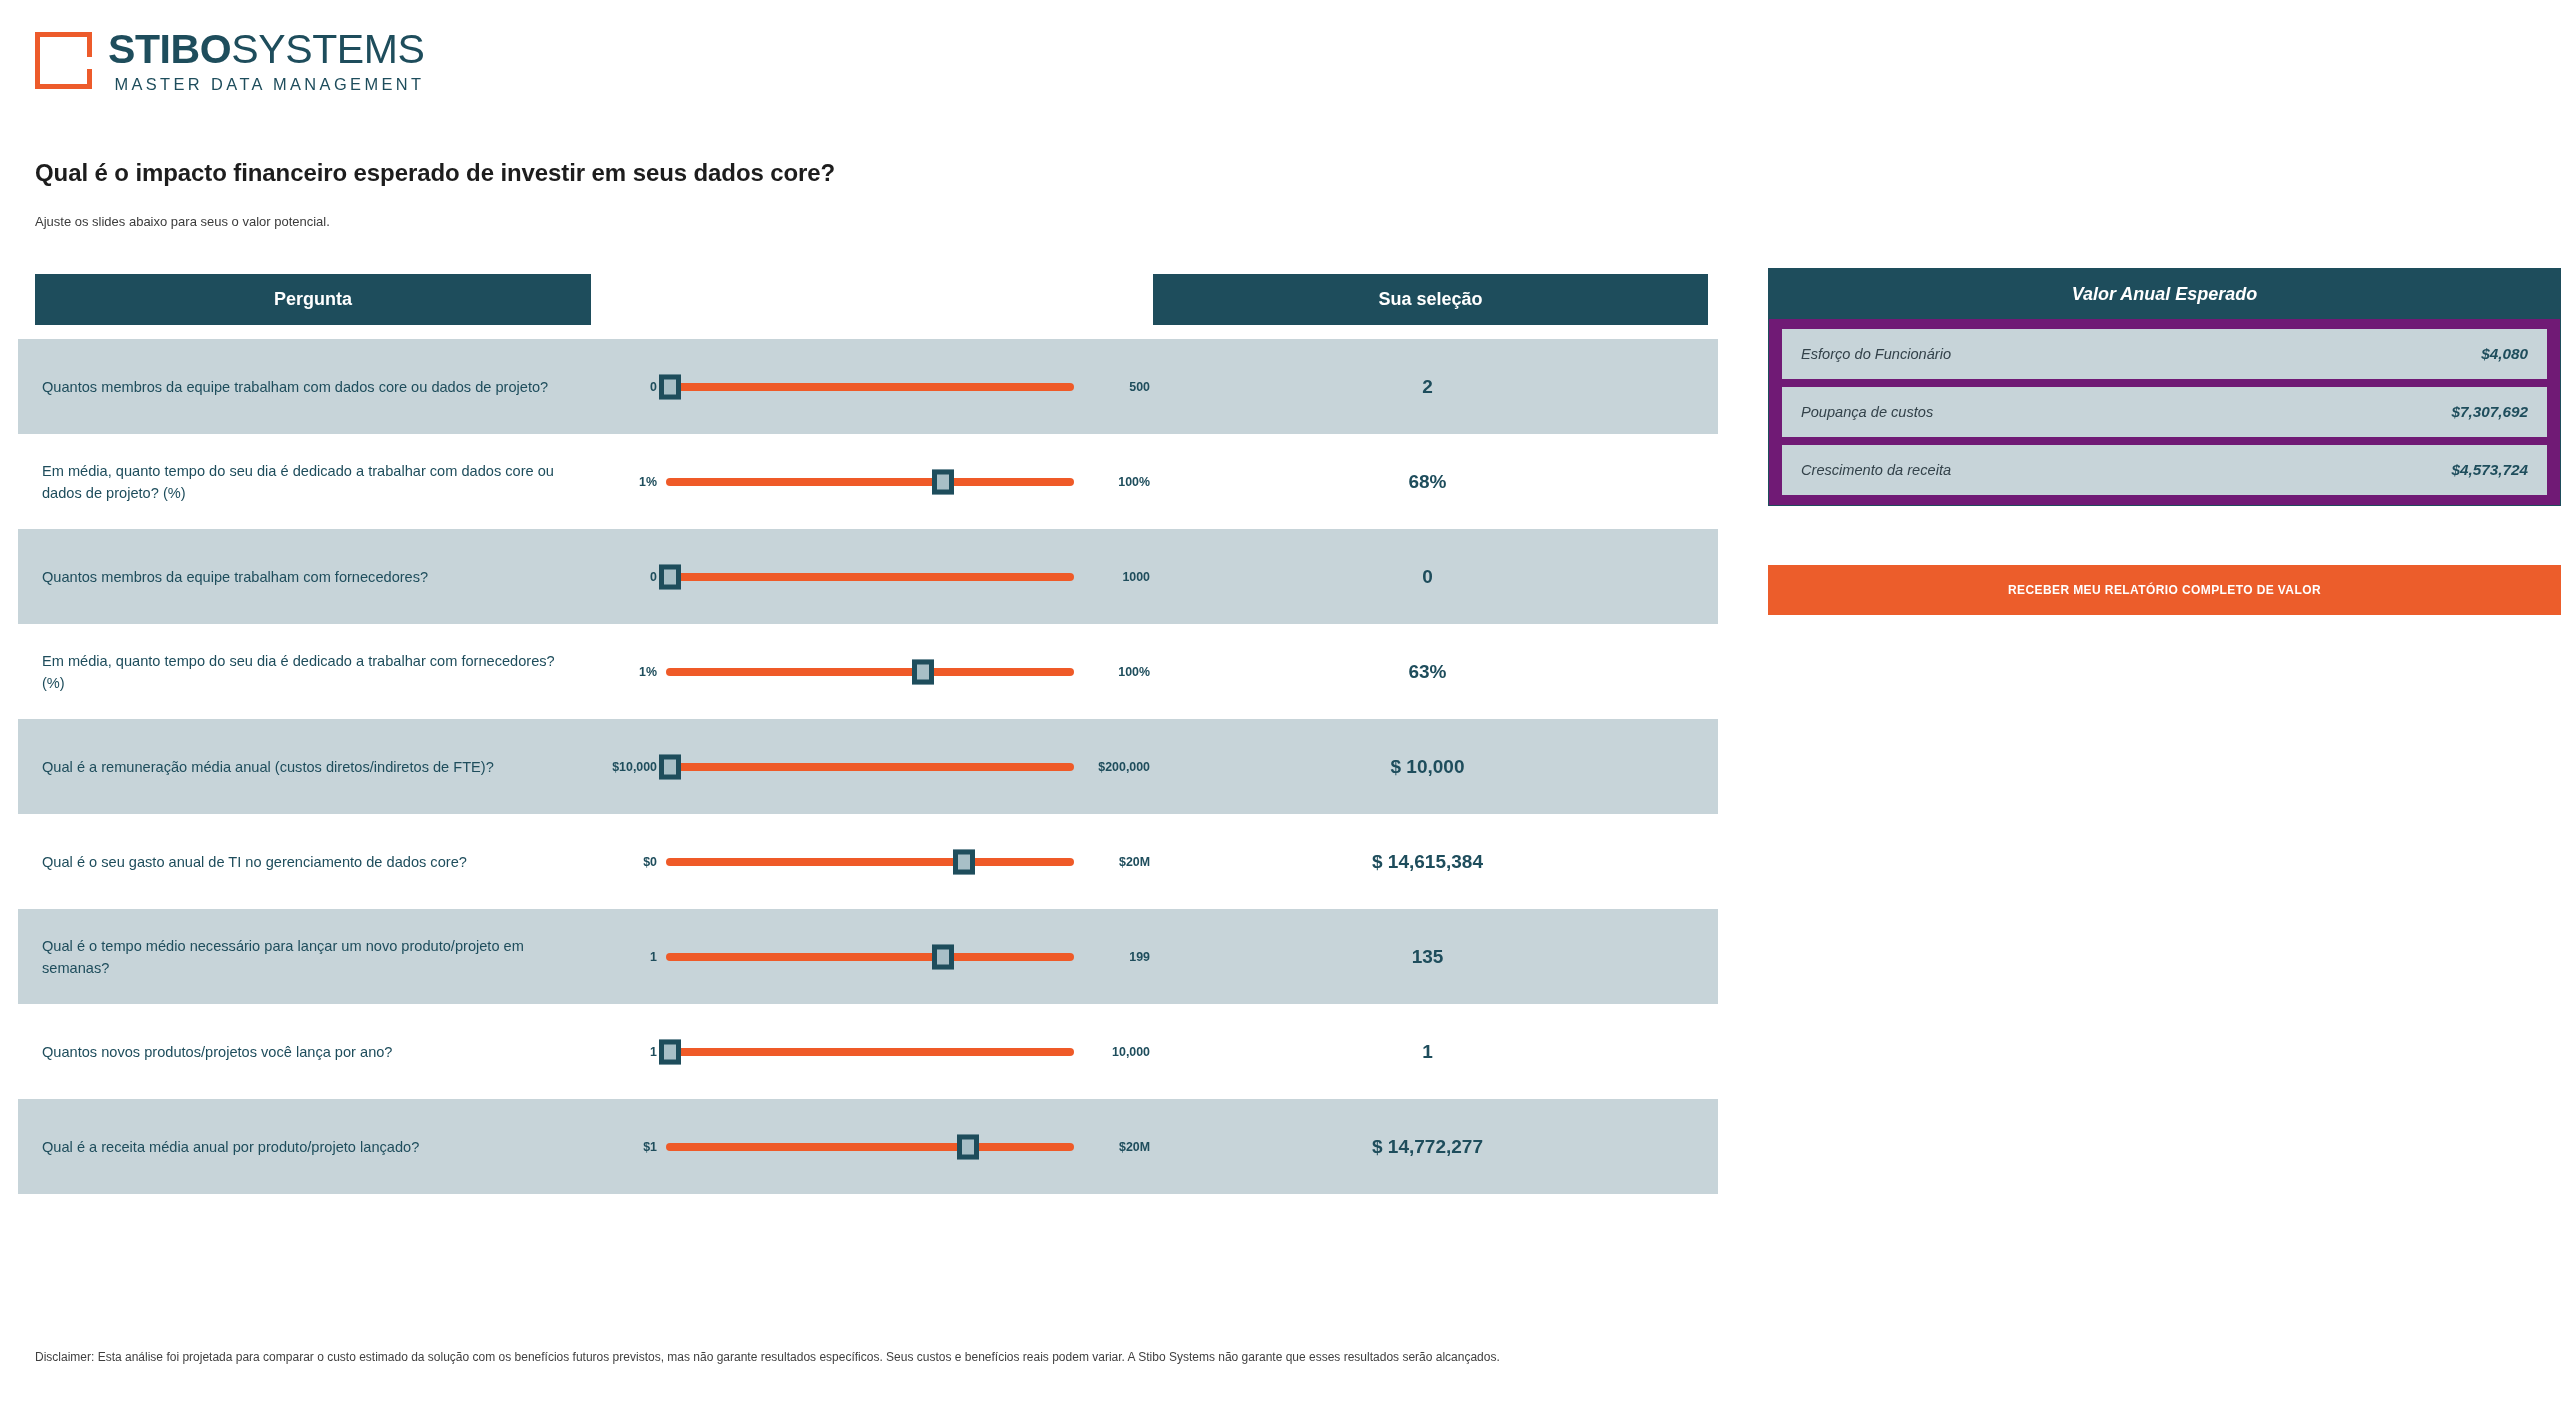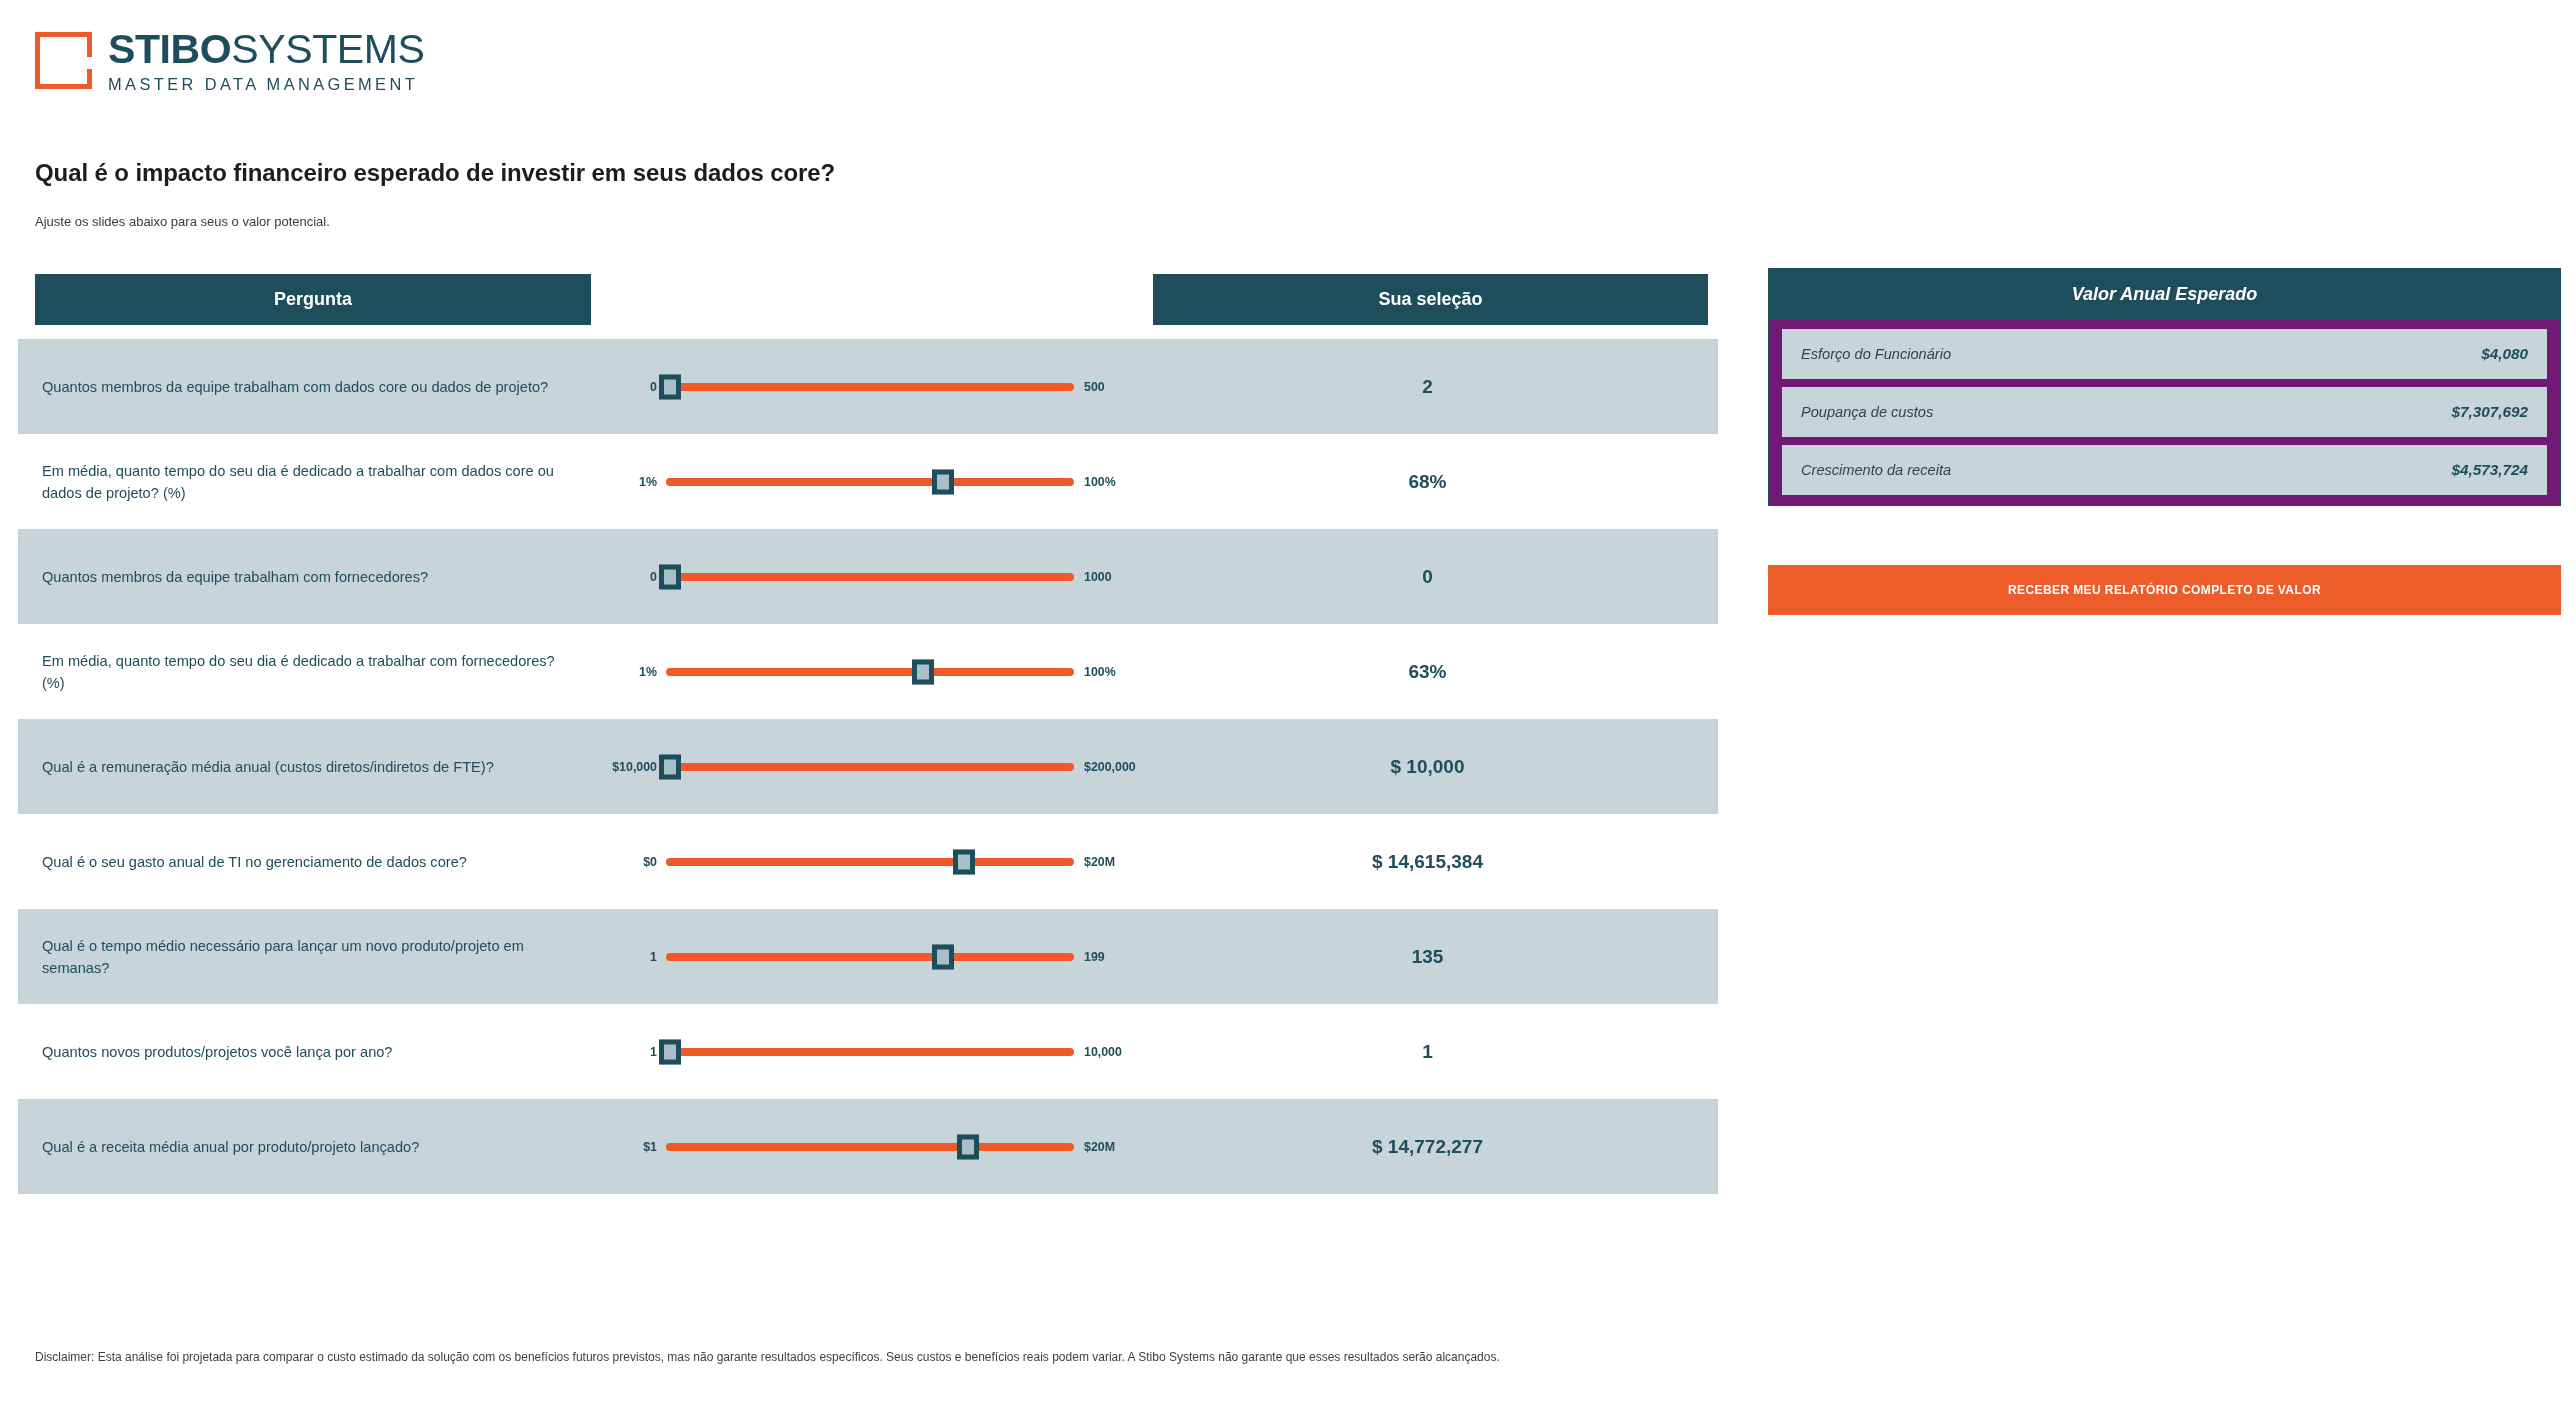--- a/index.html
+++ b/index.html
@@ -17,20 +17,21 @@
     background: #ffffff;
   }
 
   
   .logo-wrap {
     position: absolute;
     left: 35px;
     top: 28px;
     display: flex;
     align-items: flex-start;
+    text-align: right;
   }
   .logo-mark {
     position: relative;
     width: 57px;
     height: 57px;
     margin-right: 16px;
     margin-top: 4.4px;
   }
   .logo-mark .lm-box {
     position: absolute;
@@ -136,21 +137,21 @@
     align-items: center;
     justify-content: center;
   }
   .slider-min, .slider-max {
     font-size: 12.4px;
     font-weight: 700;
     color: #1e4d5c;
     white-space: nowrap;
   }
   .slider-min { text-align: right; margin-right: 8.7px; min-width: 61px; }
-  .slider-max { text-align: left; margin-left: 10.2px; min-width: 66px; }
+  .slider-max { text-align: right; margin-left: 10.2px; min-width: 66px; }
 
   .slider-track-wrap {
     position: relative;
     width: 519px;
     height: 28px;
     display: flex;
     align-items: center;
   }
   .slider-track {
     position: absolute;

